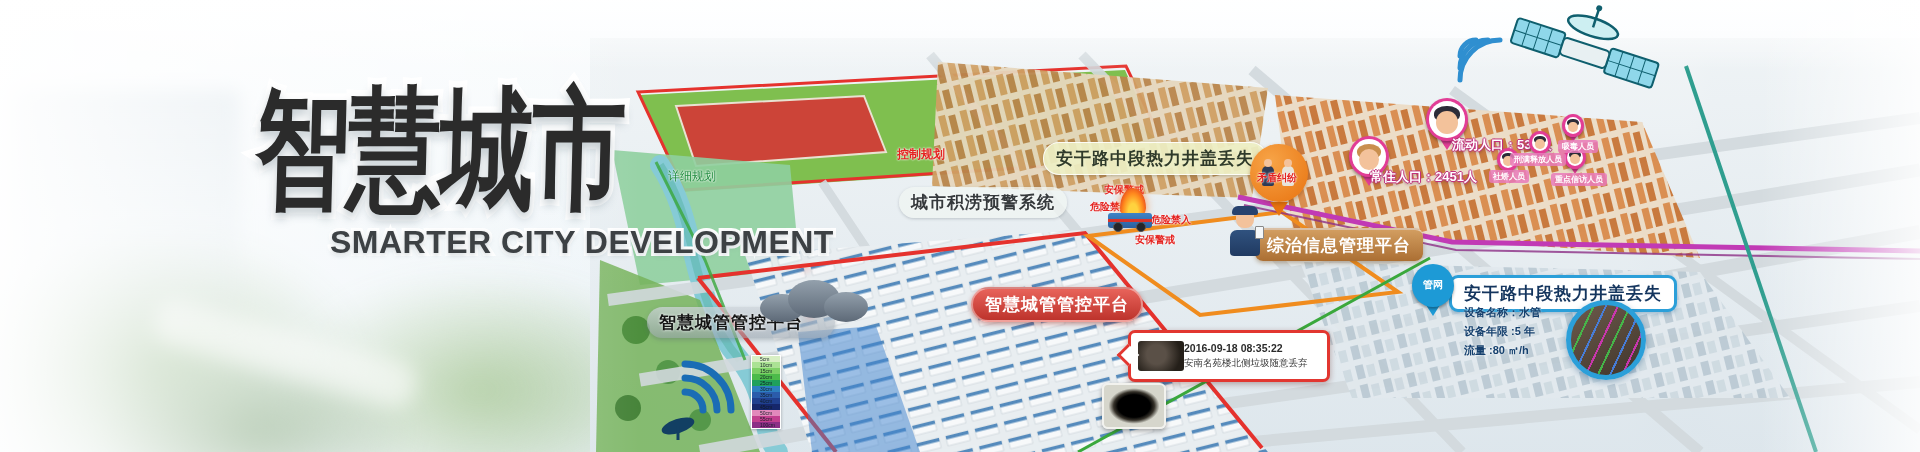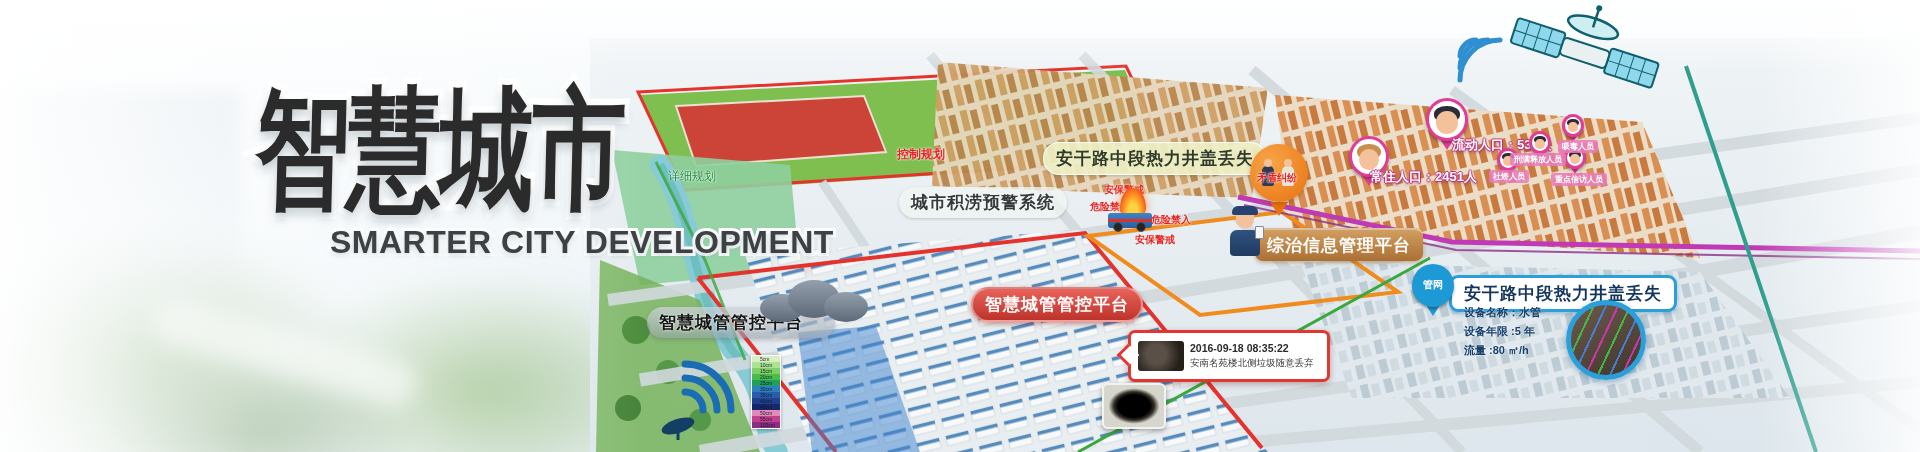--- a/index.html
+++ b/index.html
@@ -71,21 +71,21 @@
   .truck .w1,.truck .w2{position:absolute;bottom:-4px;width:8px;height:8px;border-radius:50%;background:#23262b;border:1px solid #555;}
   .truck .w1{left:5px;} .truck .w2{right:6px;}
   
   .cloud{left:760px;top:276px;width:108px;height:50px;}
   .cloud i{position:absolute;border-radius:50%;background:linear-gradient(180deg,#93a0ac,#5d6977);}
   .siren{display:inline-block;width:13px;height:16px;}
   .siren .dome{width:11px;height:9px;margin:0 auto;background:radial-gradient(circle at 40% 35%,#ff8d80,#e01808);border-radius:6px 6px 0 0;box-shadow:0 0 7px 2px rgba(255,40,20,.55);}
   .siren .base{width:13px;height:4px;background:#474b50;border-radius:1px;margin-top:1px;}
   .cloud-siren{position:absolute;left:46px;top:-8px;}
   
-  .callout{position:absolute;background:#fff;border:3px solid #e23630;border-radius:7px;display:flex;align-items:center;gap:6px;padding:4px 7px;box-shadow:0 2px 6px rgba(90,20,15,.35);}
+  .callout{position:absolute;background:#fff;border:3px solid #e23630;border-radius:7px;display:flex;align-items:center;padding:4px 7px;box-shadow:0 2px 6px rgba(90,20,15,.35);}
   .callout .time{font-size:10.5px;font-weight:bold;color:#2b2b2b;white-space:nowrap;}
   .callout .desc{font-size:9.5px;color:#3a3a3a;white-space:nowrap;margin-top:3px;}
   .co1{left:1128px;top:330px;width:182px;height:38px;}
   .co1 .tail{position:absolute;left:-11px;top:14px;width:13px;height:13px;background:#fff;border-left:3px solid #e23630;border-bottom:3px solid #e23630;transform:rotate(45deg);}
   .co1 .photo{width:46px;height:30px;border-radius:3px;background:radial-gradient(circle at 40% 45%,#5a5047 0 30%,#241f19 75%);flex:none;}
   .co2{left:1004px;top:385px;width:158px;height:36px;}
   .co2 .tail{position:absolute;right:26px;bottom:-14px;border-left:14px solid transparent;border-top:15px solid #e23630;}
   .manhole{left:1102px;top:383px;width:60px;height:42px;border-radius:6px;border:2px solid #f2f2ee;
     background:radial-gradient(ellipse at 50% 50%,#000 0 38%,#36322a 48%,#d6d6cc 60%);box-shadow:0 2px 5px rgba(0,0,0,.35);}
   

